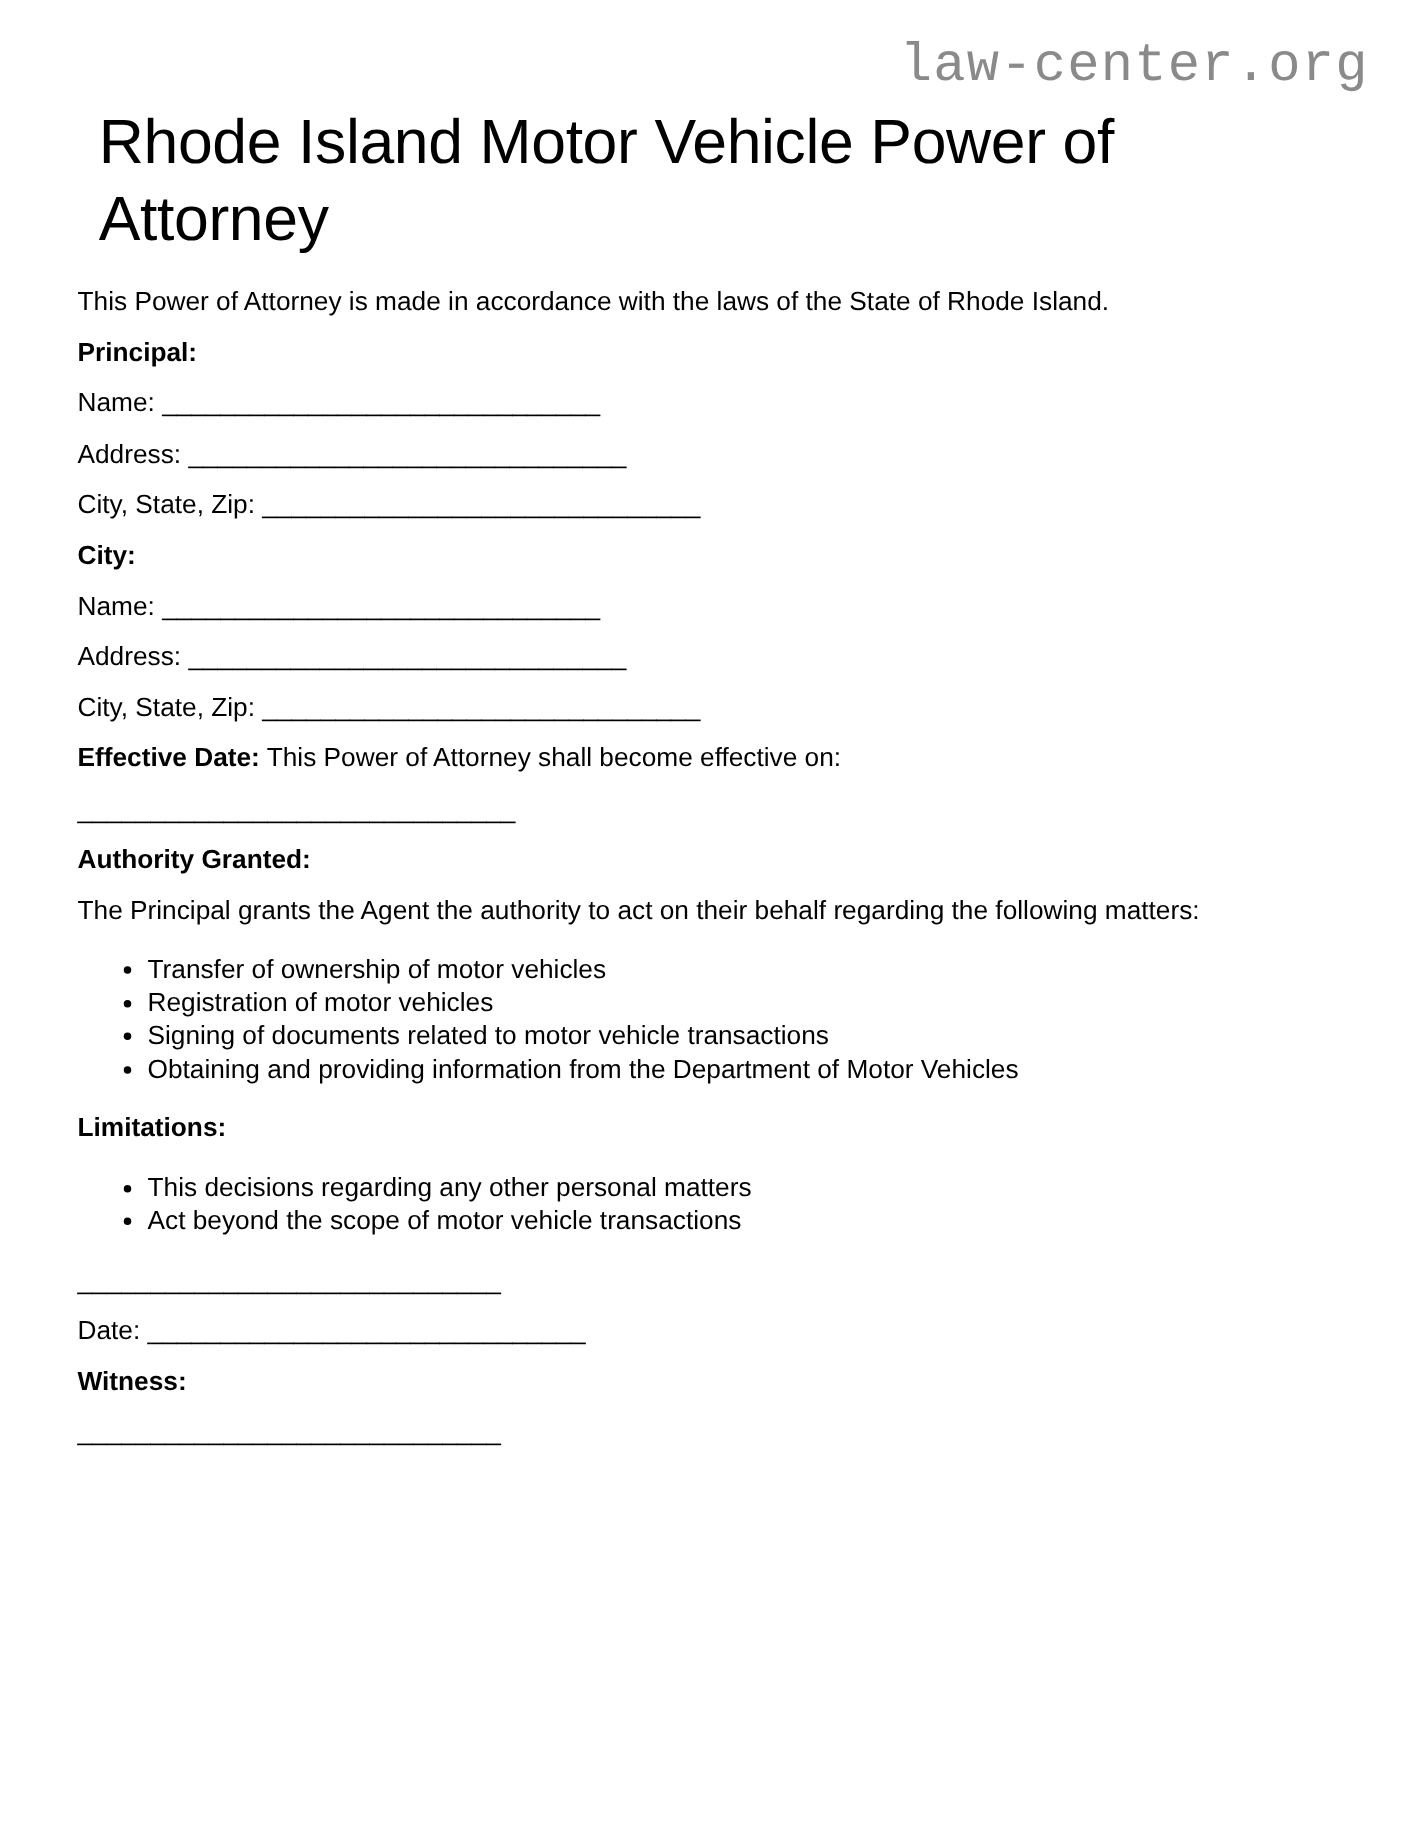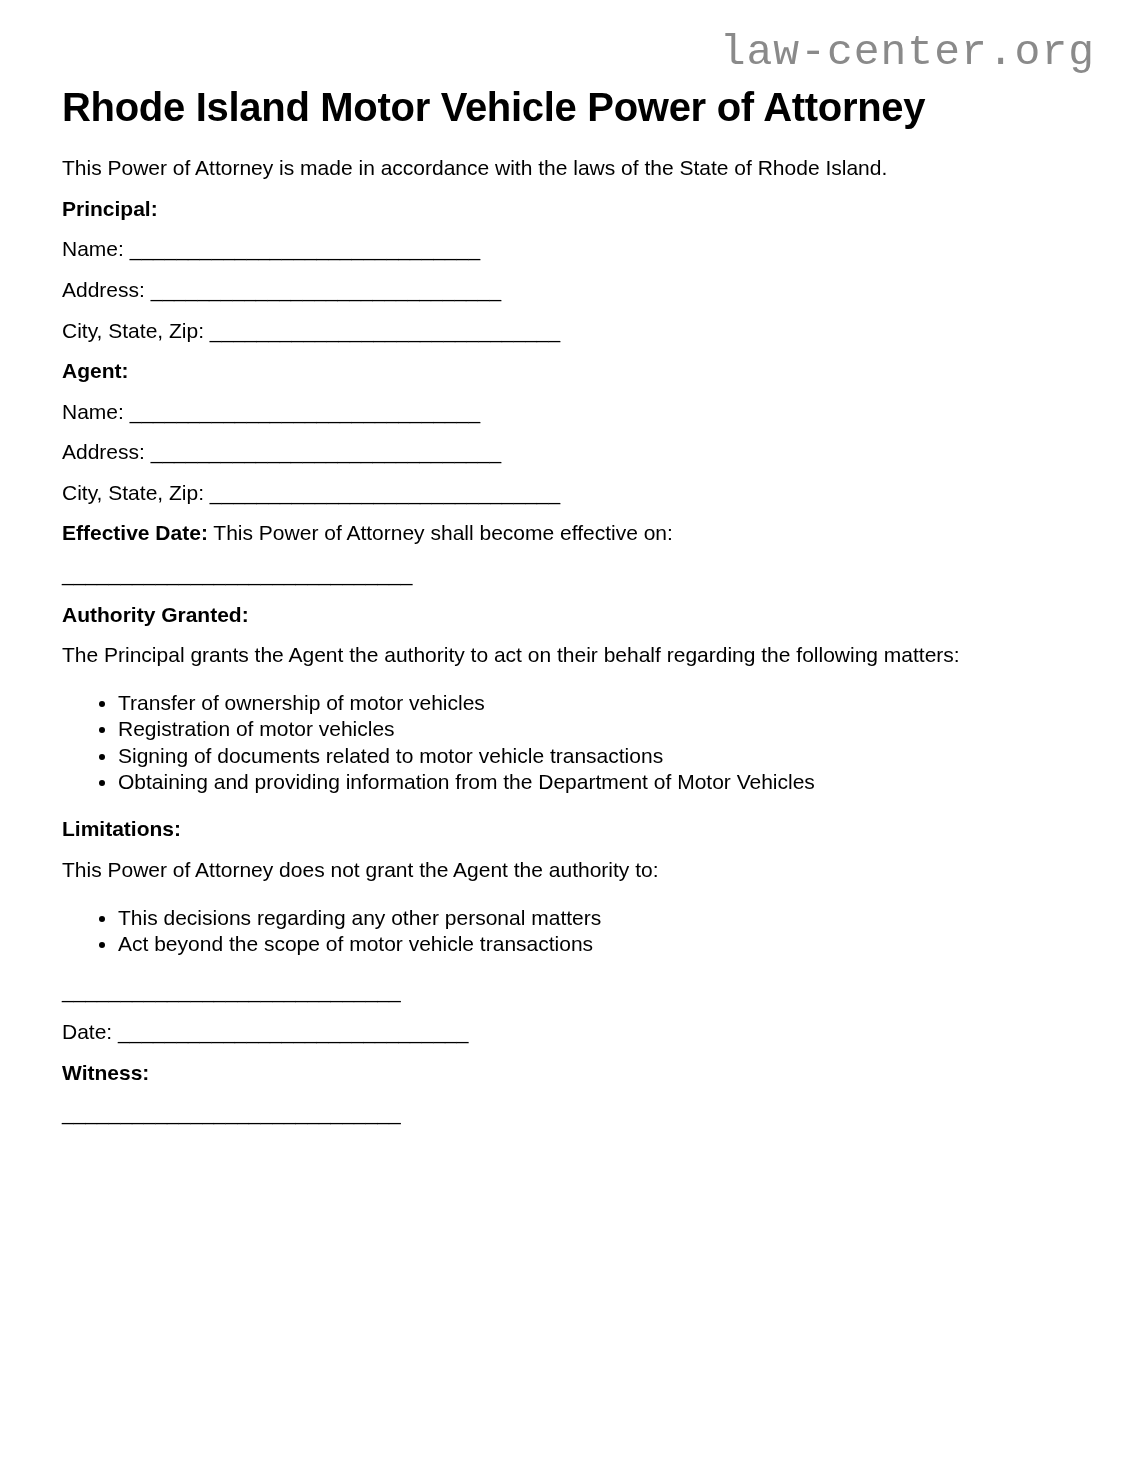--- a/index.html
+++ b/index.html
@@ -19,26 +19,26 @@
   .watermark {
     margin: 0;
     text-align: right;
     font-family: "Liberation Mono", "DejaVu Sans Mono", monospace;
     font-size: 43px;
     line-height: 1.05;
     color: #8a8a8a;
     letter-spacing: 1px;
   }
   h1.doc-title {
-    font-size: 40px;
+    font-size: 50px;
     line-height: 1.23;
-    margin: 8px 0 24px 0;
+    margin: 8px 0 24px 17px;
     max-width: 965px;
     letter-spacing: -0.3px;
-    font-weight: bold;
+    font-weight: normal;
   }
   p { margin: 16px 0; line-height: 1.17; }
   p.section-heading { font-weight: bold; }
   ul { margin: 22px 0; padding-left: 56px; }
   li { line-height: 1.26; }
   .blank { white-space: nowrap; }
 </style>
 </head>
 <body>
 
@@ -51,21 +51,21 @@
   <p>This Power of Attorney is made in accordance with the laws of the State of Rhode Island.</p>
 
   <p class="section-heading">Principal:</p>
 
   <p><span>Name:</span> <span class="blank">______________________________</span></p>
 
   <p><span>Address:</span> <span class="blank">______________________________</span></p>
 
   <p><span>City, State, Zip:</span> <span class="blank">______________________________</span></p>
 
-  <p class="section-heading">Agent:</p>
+  <p class="section-heading">City:</p>
 
   <p><span>Name:</span> <span class="blank">______________________________</span></p>
 
   <p><span>Address:</span> <span class="blank">______________________________</span></p>
 
   <p><span>City, State, Zip:</span> <span class="blank">______________________________</span></p>
 
   <p><strong>Effective Date:</strong> <span>This Power of Attorney shall become effective on:</span></p>
 
   <p><span class="blank">______________________________</span></p>
@@ -76,21 +76,20 @@
 
   <ul>
     <li>Transfer of ownership of motor vehicles</li>
     <li>Registration of motor vehicles</li>
     <li>Signing of documents related to motor vehicle transactions</li>
     <li>Obtaining and providing information from the Department of Motor Vehicles</li>
   </ul>
 
   <p class="section-heading">Limitations:</p>
 
-  <p>This Power of Attorney does not grant the Agent the authority to:</p>
 
   <ul>
     <li>This decisions regarding any other personal matters</li>
     <li>Act beyond the scope of motor vehicle transactions</li>
   </ul>
 
 
   <p><span class="blank">_____________________________</span></p>
 
   <p><span>Date:</span> <span class="blank">______________________________</span></p>

